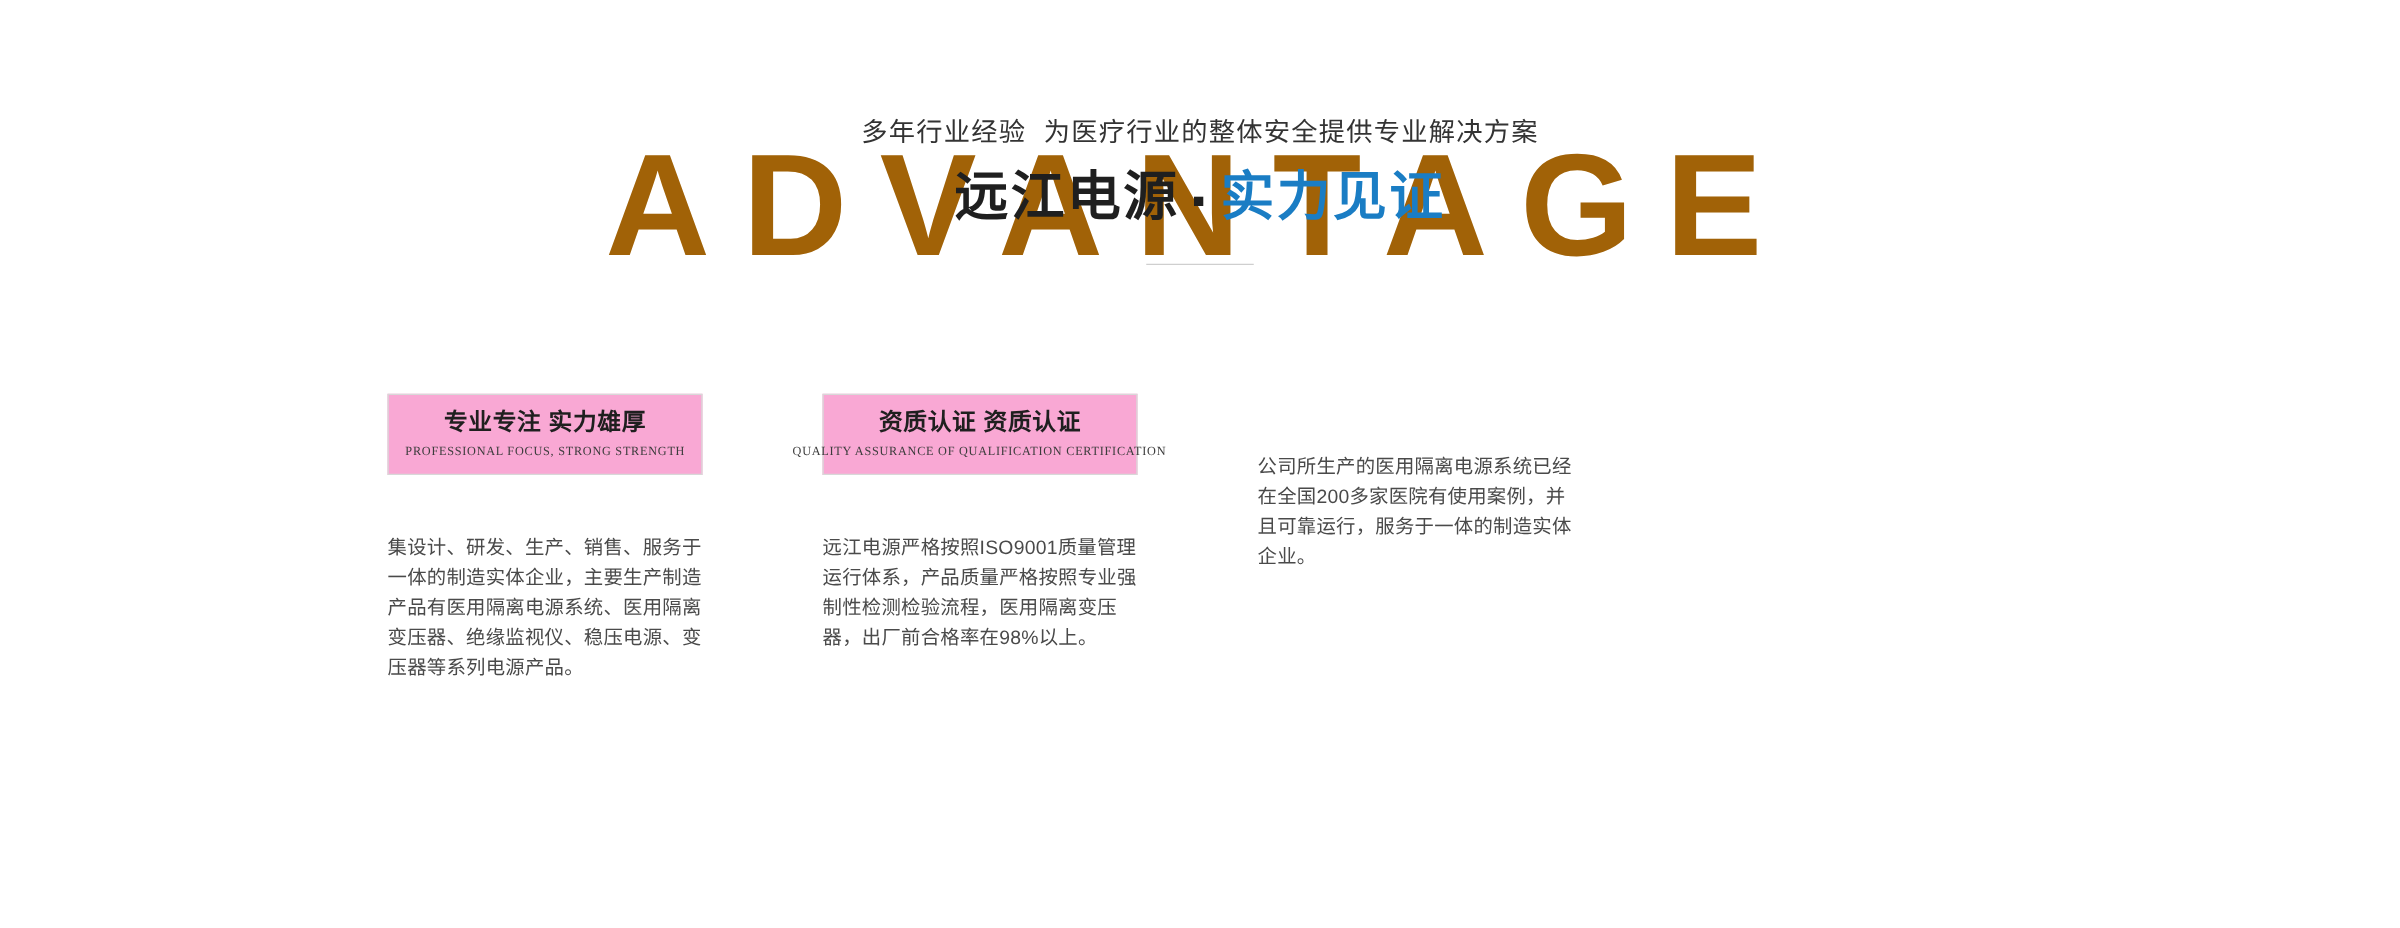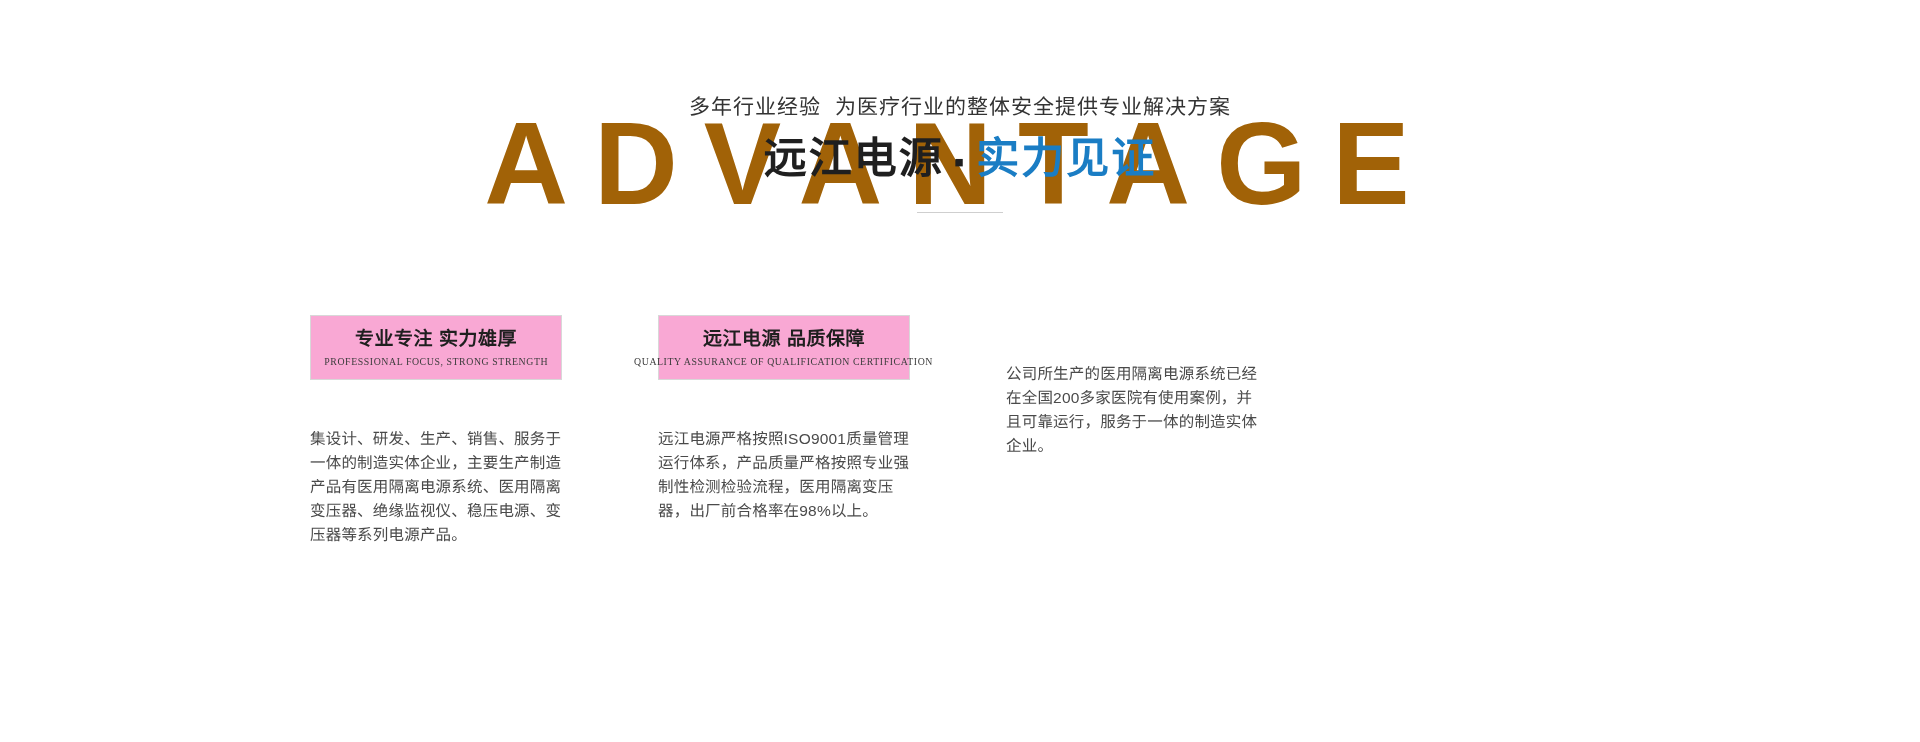--- a/index.html
+++ b/index.html
@@ -164,21 +164,21 @@
     <div class="card">
       <div class="card-box">
         <div class="card-title">专业专注 实力雄厚</div>
         <div class="card-sub">PROFESSIONAL FOCUS, STRONG STRENGTH</div>
       </div>
       <div class="card-text">集设计、研发、生产、销售、服务于一体的制造实体企业，主要生产制造产品有医用隔离电源系统、医用隔离变压器、绝缘监视仪、稳压电源、变压器等系列电源产品。</div>
     </div>
 
     <div class="card">
       <div class="card-box">
-        <div class="card-title">远江电源 品质保障</div>
+        <div class="card-title">资质认证 资质认证</div>
         <div class="card-sub">QUALITY ASSURANCE OF QUALIFICATION CERTIFICATION</div>
       </div>
       <div class="card-text">远江电源严格按照ISO9001质量管理运行体系，产品质量严格按照专业强制性检测检验流程，医用隔离变压器，出厂前合格率在98%以上。</div>
     </div>
 
     <div class="card">
       <div class="card-text">公司所生产的医用隔离电源系统已经在全国200多家医院有使用案例，并且可靠运行，服务于一体的制造实体企业。</div>
     </div>
 
   </div>

